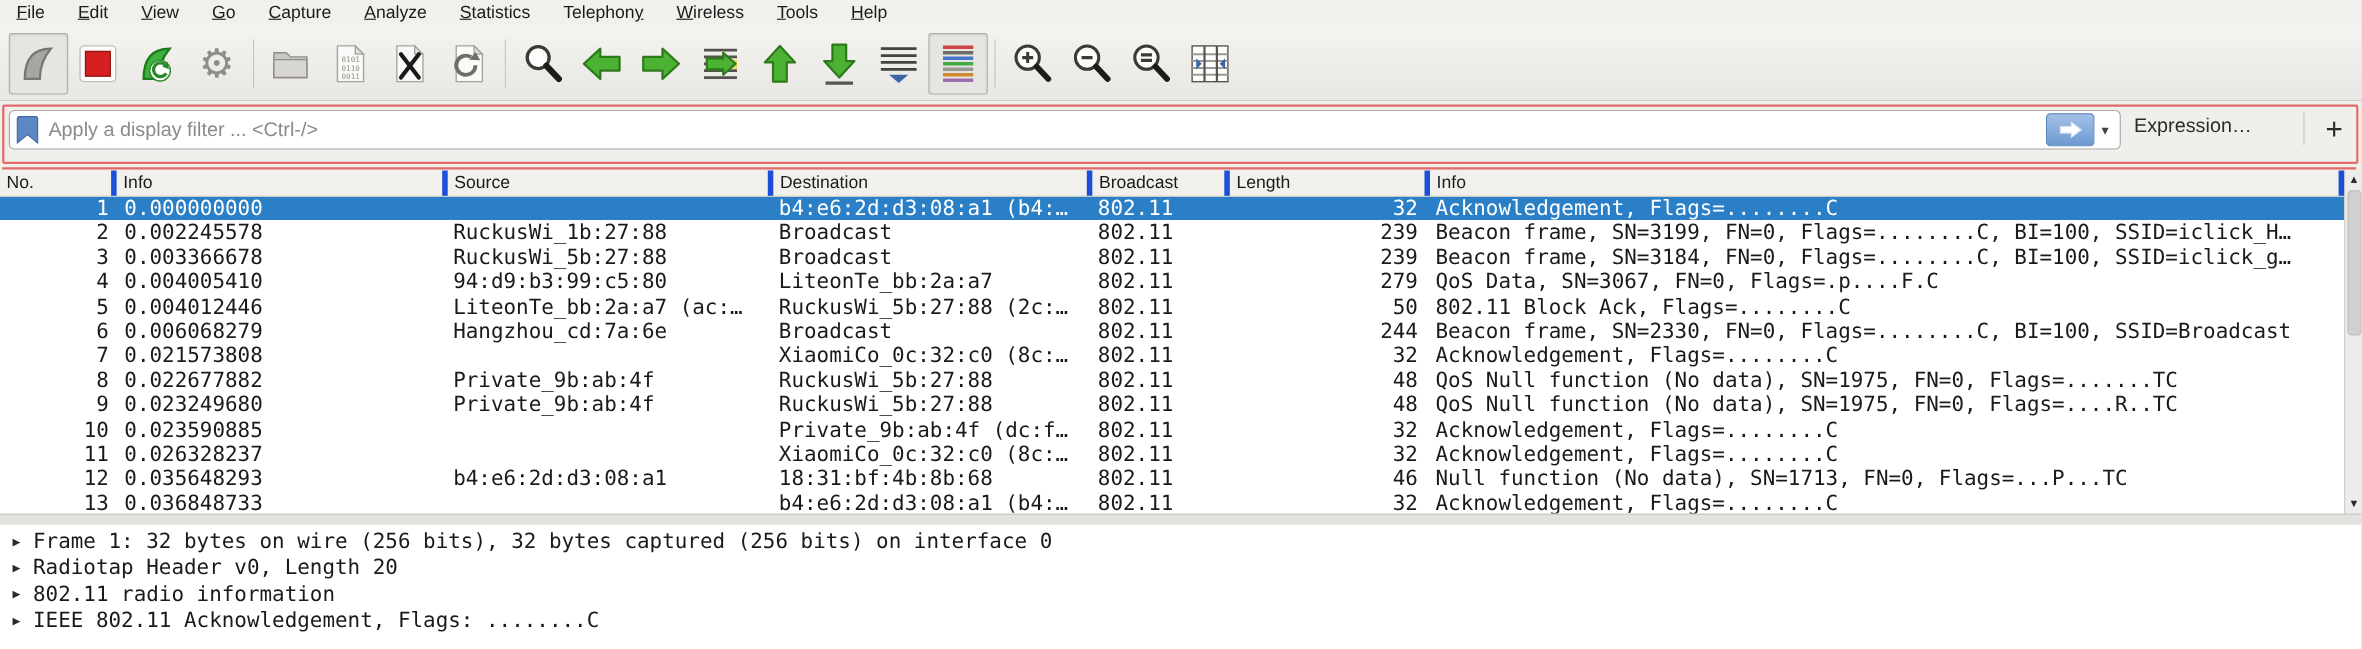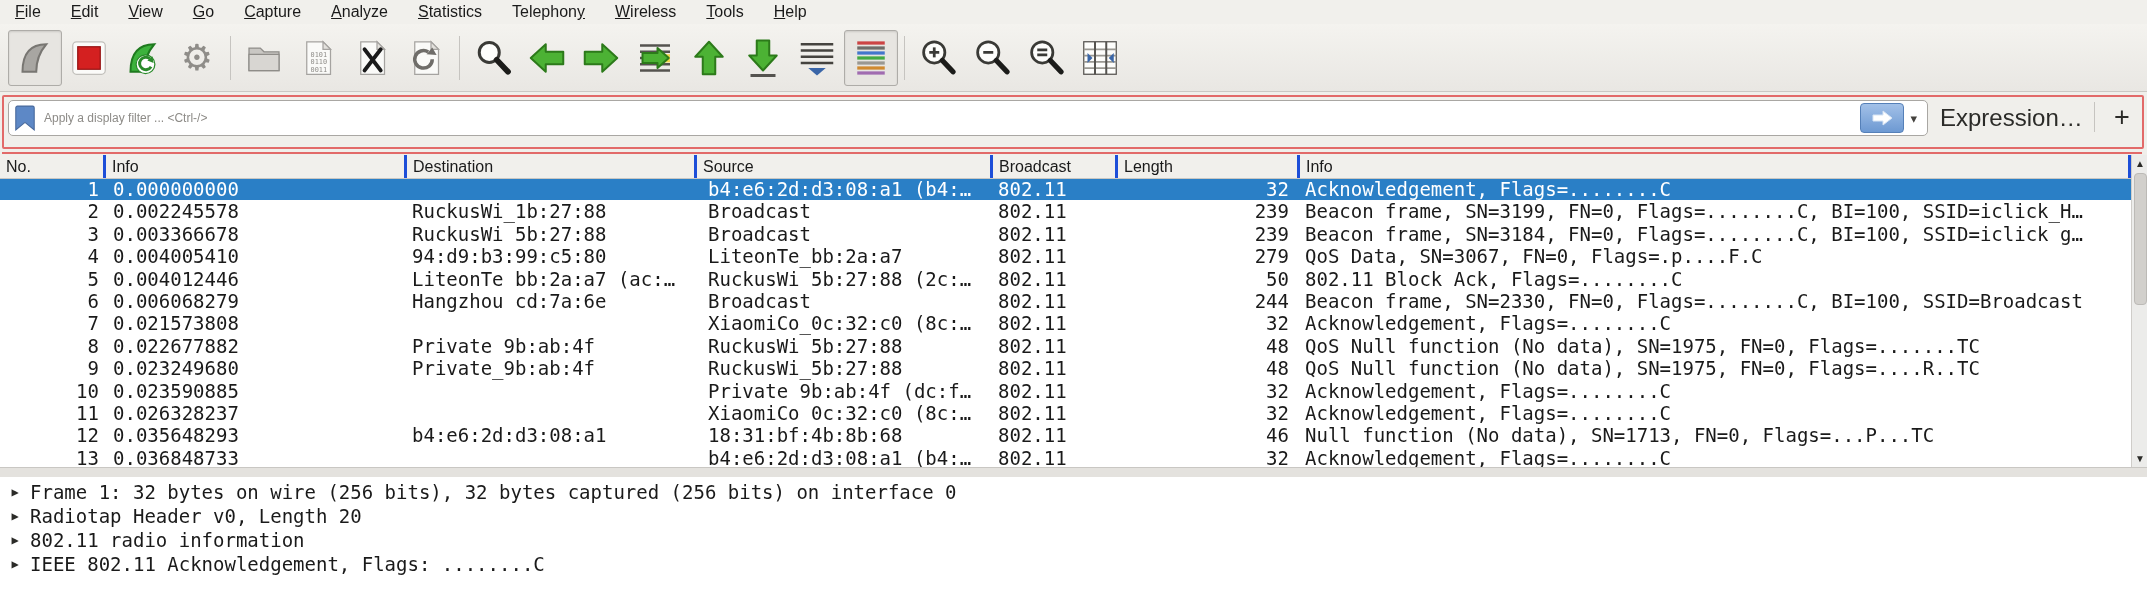--- a/index.html
+++ b/index.html
@@ -18,35 +18,35 @@
   .tbtn.pressed{background:#e7e5e1;border:1px solid #aeaca8;box-shadow:inset 0 1px 2px rgba(0,0,0,.12);}
   .tsep{width:1px;height:44px;background:#c6c4c0;margin:0 6px;}
   .glyph{font-size:36px;color:#8f8d89;line-height:1;}
   
   .filterbar{position:absolute;left:0;top:92px;width:2147px;height:63px;background:#f0efeb;}
   .red-rect{position:absolute;left:2px;top:3px;width:2138px;height:50px;border:2px solid rgba(222,72,72,.8);border-radius:2px;pointer-events:none;z-index:5;}
   .red-line{position:absolute;left:2px;top:60px;width:2140px;height:0;border-top:2px solid rgba(222,72,72,.8);z-index:5;}
   .fwrap{position:absolute;left:8px;top:8px;width:1920px;height:36px;background:#ffffff;
          border:1px solid #a9a7a3;border-radius:5px;box-sizing:border-box;display:flex;align-items:center;}
   .bookmark{margin-left:5px;flex:0 0 auto;}
-  .finput{flex:1;border:none;outline:none;font-size:12px;color:#3a3a36;background:transparent;
+  .finput{flex:1;border:none;outline:none;font-size:18px;color:#3a3a36;background:transparent;
           font-family:"Liberation Sans",sans-serif;padding-left:8px;}
   .finput::placeholder{color:#8d8b87;}
   .applybtn{flex:0 0 auto;width:42px;height:28px;border-radius:4px;margin-right:6px;
             background:linear-gradient(#a3c1e8,#6d99d2);border:1px solid #5580b8;
             display:flex;align-items:center;justify-content:center;}
   .caret{flex:0 0 auto;font-size:13px;color:#44423e;margin-right:10px;}
-  .expression{position:absolute;left:1940px;top:12px;font-size:24px;color:#2b2b28;}
+  .expression{position:absolute;left:1940px;top:12px;font-size:18px;color:#2b2b28;}
   .fsep{position:absolute;left:2094px;top:10px;width:1px;height:30px;background:#c6c4c0;}
   .plusbtn{position:absolute;left:2104px;top:4px;width:36px;height:42px;font-size:27px;color:#2b2b28;
            display:flex;align-items:center;justify-content:center;}
   
   .headerrow{position:absolute;left:0;top:155px;width:2131px;height:23px;background:#f1f0ec;
              border-bottom:1px solid #c9c7c3;display:flex;font-size:16px;z-index:2;}
-  .hcell{box-sizing:border-box;border-right:3px solid #1d4ed8;padding:1px 0 0 6px;white-space:nowrap;overflow:hidden;line-height:21px;}
+  .hcell{box-sizing:border-box;border-right:5px solid #1d4ed8;padding:1px 0 0 6px;white-space:nowrap;overflow:hidden;line-height:21px;}
   
   .plist{position:absolute;left:0;top:178px;width:2131px;height:289px;background:#ffffff;overflow:hidden;
          font-family:"DejaVu Sans Mono","Liberation Mono",monospace;font-size:19px;}
   .prow{display:flex;height:22.4px;line-height:22.4px;white-space:pre;}
   .prow.selected{background:#2a7fc6;color:#ffffff;}
   .pcell{box-sizing:border-box;overflow:hidden;flex:0 0 auto;}
   .c-no{text-align:right;padding-right:7px;}
   .c-len{text-align:right;padding-right:11px;}
   .c-time{padding-left:7px;}
   .c-src,.c-dst,.c-proto,.c-info{padding-left:5px;}
@@ -260,22 +260,22 @@
       <span class="caret">▾</span>
     </div>
     <span class="expression">Expression…</span>
     <span class="fsep"></span>
     <span class="plusbtn">+</span>
   </div>
 
   <div class="headerrow">
       <div class="hcell" style="width: 106px;">No.</div>
       <div class="hcell" style="width: 301px;">Info</div>
+      <div class="hcell" style="width: 296px;">Source</div>
       <div class="hcell" style="width: 290px;">Destination</div>
-      <div class="hcell" style="width: 296px;">Source</div>
       <div class="hcell" style="width: 125px;">Broadcast</div>
       <div class="hcell" style="width: 182px;">Length</div>
       <div class="hcell" style="width: 831px;">Info</div>
     </div>
 
   <div class="plist">
       <div class="prow selected"><div class="pcell c-no" style="width: 106px;">1</div><div class="pcell c-time" style="width: 301px;">0.000000000</div><div class="pcell c-src" style="width: 296px;"></div><div class="pcell c-dst" style="width: 290px;">b4:e6:2d:d3:08:a1 (b4:…</div><div class="pcell c-proto" style="width: 125px;">802.11</div><div class="pcell c-len" style="width: 182px;">32</div><div class="pcell c-info" style="width: 831px;">Acknowledgement, Flags=........C</div></div>
       <div class="prow"><div class="pcell c-no" style="width: 106px;">2</div><div class="pcell c-time" style="width: 301px;">0.002245578</div><div class="pcell c-src" style="width: 296px;">RuckusWi_1b:27:88</div><div class="pcell c-dst" style="width: 290px;">Broadcast</div><div class="pcell c-proto" style="width: 125px;">802.11</div><div class="pcell c-len" style="width: 182px;">239</div><div class="pcell c-info" style="width: 831px;">Beacon frame, SN=3199, FN=0, Flags=........C, BI=100, SSID=iclick_H…</div></div>
       <div class="prow"><div class="pcell c-no" style="width: 106px;">3</div><div class="pcell c-time" style="width: 301px;">0.003366678</div><div class="pcell c-src" style="width: 296px;">RuckusWi_5b:27:88</div><div class="pcell c-dst" style="width: 290px;">Broadcast</div><div class="pcell c-proto" style="width: 125px;">802.11</div><div class="pcell c-len" style="width: 182px;">239</div><div class="pcell c-info" style="width: 831px;">Beacon frame, SN=3184, FN=0, Flags=........C, BI=100, SSID=iclick_g…</div></div>
       <div class="prow"><div class="pcell c-no" style="width: 106px;">4</div><div class="pcell c-time" style="width: 301px;">0.004005410</div><div class="pcell c-src" style="width: 296px;">94:d9:b3:99:c5:80</div><div class="pcell c-dst" style="width: 290px;">LiteonTe_bb:2a:a7</div><div class="pcell c-proto" style="width: 125px;">802.11</div><div class="pcell c-len" style="width: 182px;">279</div><div class="pcell c-info" style="width: 831px;">QoS Data, SN=3067, FN=0, Flags=.p....F.C</div></div>

